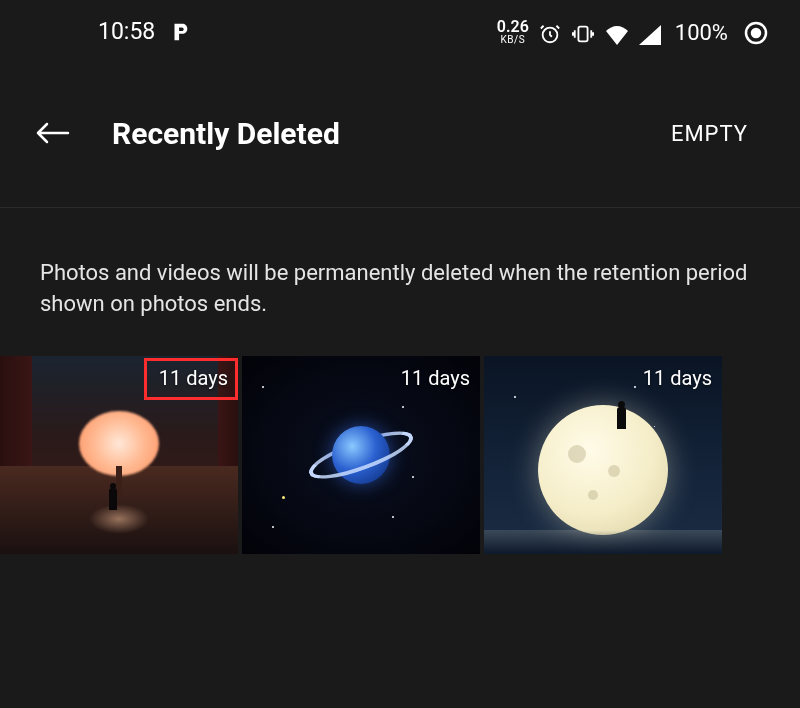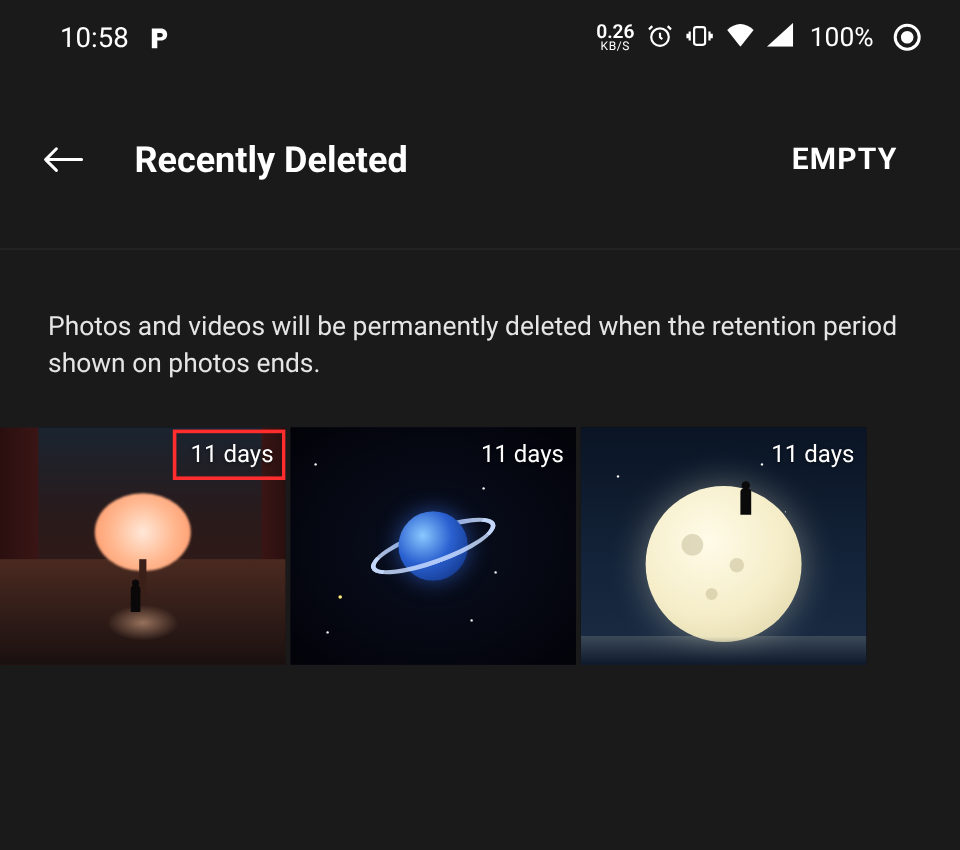--- a/index.html
+++ b/index.html
@@ -11,38 +11,39 @@
       color: #fff;
       overflow: hidden;
     }
 
     
     .status-bar {
       display: flex;
       align-items: center;
       justify-content: space-between;
       padding: 18px 32px 18px 50px;
+      margin-left: 48px;
     }
     .status-left {
       display: flex;
       align-items: center;
       gap: 14px;
     }
     .status-time {
       font-size: 23px;
       font-weight: 400;
       color: #fff;
     }
     .status-p-icon {
       width: 22px;
       height: 22px;
     }
     .status-right {
       display: flex;
-      align-items: flex-start;
+      align-items: flex-end;
       gap: 10px;
     }
     .net-speed {
       display: flex;
       flex-direction: column;
       align-items: center;
       line-height: 1;
     }
     .net-speed-value {
       font-size: 16px;
@@ -81,22 +82,22 @@
       height: 40px;
       margin-right: 40px;
       cursor: pointer;
     }
     .page-title {
       font-size: 30px;
       font-weight: 700;
       flex: 1;
     }
     .empty-btn {
-      font-size: 25px;
-      font-weight: 700;
+      font-size: 22px;
+      font-weight: 400;
       letter-spacing: 1px;
       cursor: pointer;
       margin-right: 12px;
     }
 
     .divider {
       height: 1px;
       background: #2a2a2a;
       width: 100%;
       margin-top: 24px;

